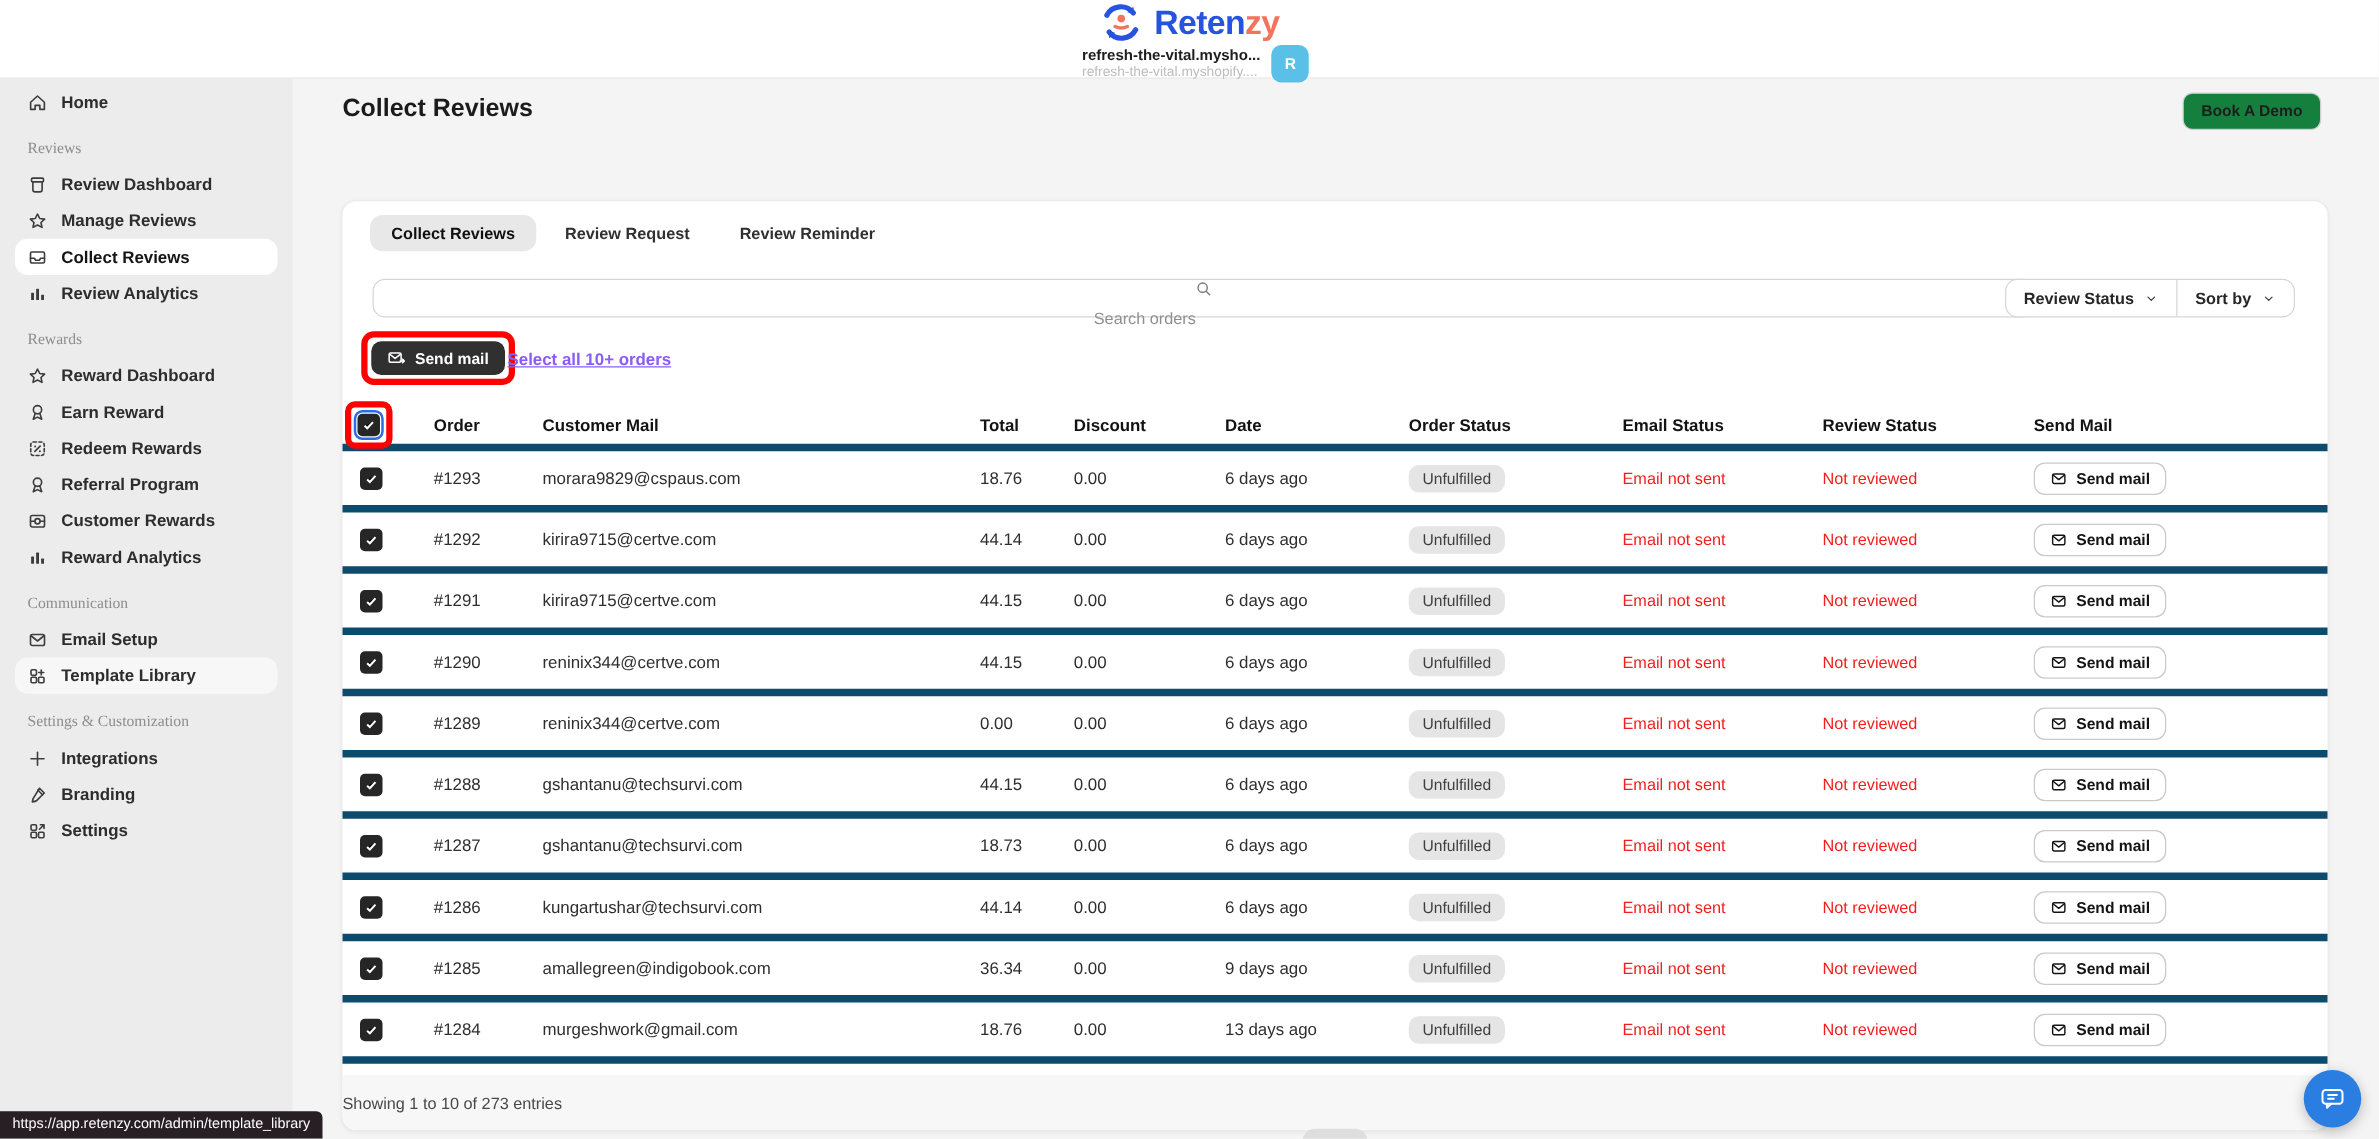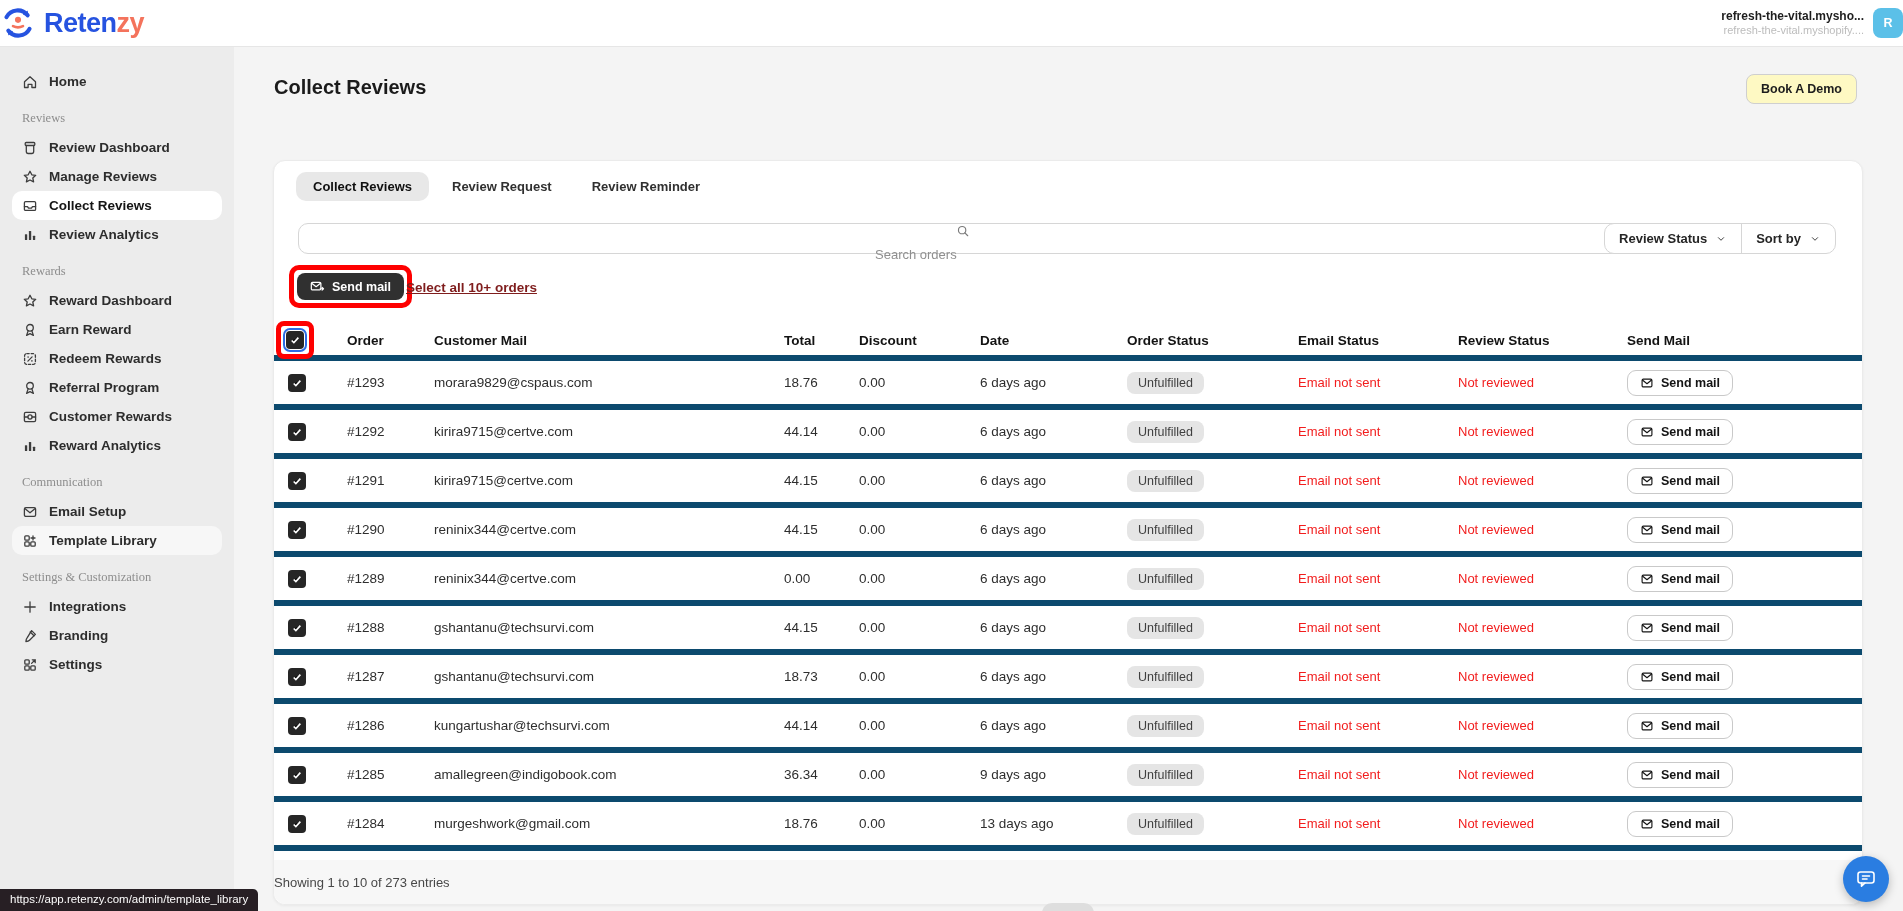--- a/index.html
+++ b/index.html
@@ -6,44 +6,44 @@
   html,body { width:1903px; height:911px; }
   body {
     position:relative; overflow:hidden;
     font-family:"Liberation Sans", sans-serif;
     background:#f4f4f4; color:#222;
   }
   .icn { display:inline-flex; flex:none; }
   .icn svg { width:100%; height:100%; fill:none; stroke:currentColor; stroke-width:1.3; stroke-linecap:round; stroke-linejoin:round; }
 
   
-  .topbar { position:absolute; left:0; top:0; width:100%; height:47px; background:#fff; border-bottom:1px solid #e6e6e6; z-index:10; display:flex; align-items:center; justify-content:space-between; padding:0 0; }
+  .topbar { position:absolute; left:0; top:0; width:100%; height:63px; background:#fff; border-bottom:1px solid #e6e6e6; z-index:10; display:flex; align-items:center; justify-content:space-between; padding:0 0;flex-direction:column; }
   .brand { display:flex; align-items:center; gap:8px; }
   .brand-logo { width:36px; height:36px; display:inline-flex; }
   .brand-text { font-size:27px; font-weight:800; letter-spacing:-0.5px; }
   .brand-text .b1 { color:#2653e0; }
   .brand-text .b2 { color:#f4735c; }
   .account { display:flex; align-items:center; gap:9px; }
-  .account-names { text-align:right; line-height:1.25;margin-left:10px; }
+  .account-names { text-align:left; line-height:1.25;margin-left:10px; }
   .account-name { font-size:12px; font-weight:700; color:#1e1e1e; }
   .account-domain { font-size:11px; color:#bcbcbc; }
   .avatar { width:30px; height:30px; border-radius:8px; background:#5bc0e8; color:#fff; font-size:12.5px; font-weight:700; display:flex; align-items:center; justify-content:center; }
 
   
   .sidebar { position:absolute; left:0; top:47px; bottom:0; width:234px; background:#ececec; padding:20px 12px; overflow:hidden; z-index:5; }
   .side-item { display:flex; align-items:center; gap:11px; height:29px; padding:0 10px; border-radius:10px; font-size:13.5px; font-weight:600; color:#2d2d2d; cursor:pointer; white-space:nowrap; }
   .side-item .icn { width:16px; height:16px; color:#3d3d3d; }
   .side-item.active { background:#ffffff; color:#151515; }
   .side-item.hovered { background:#f7f7f7; }
   .side-section { font-size:12.5px; font-weight:400; color:#8d8d8d; padding:15px 10px 7px; white-space:nowrap;font-family:Liberation Serif, serif; }
 
   
   .main { position:absolute; left:234px; top:47px; right:0; bottom:0; background:#f4f4f4; }
   .page-title { position:absolute; left:40px; top:29px; font-size:20px; font-weight:700; color:#1b1b1b; }
-  .demo-btn { position:absolute; right:46px; top:27px; background:#fef9c3; border:1px solid #cfcfcf; border-radius:8px; padding:7px 14px; font-size:12.5px; font-weight:600; color:#1d1d1d; cursor:pointer; font-family:inherit; }
+  .demo-btn { position:absolute; right:46px; top:27px; background:#15803d; border:1px solid #cfcfcf; border-radius:8px; padding:7px 14px; font-size:12.5px; font-weight:600; color:#1d1d1d; cursor:pointer; font-family:inherit; }
 
   .card { position:absolute; left:39px; top:113px; width:1590px; height:745px; background:#fff; border:1px solid #ebebeb; border-radius:12px; box-shadow:0 1px 3px rgba(0,0,0,.05); }
 
   .tabs { position:absolute; left:22px; top:11px; display:flex; gap:6px; }
   .tab { padding:7px 17px; border-radius:10px; font-size:13px; font-weight:600; color:#303030; cursor:pointer; }
   .tab.active { background:#e8e8e8; color:#101010; font-weight:700; }
 
   .search-wrap { position:absolute; left:24px; top:62px; width:1330px; height:31px; background:#fff; border:1px solid #d6d6d6; border-radius:10px; display:flex; align-items:center; gap:9px; padding:0 12px;flex-direction:column; }
   .search-wrap .icn { width:14px; height:14px; color:#7a7a7a; }
   .search-input { border:none; outline:none; flex:1; font-size:13px; color:#333; font-family:inherit; background:transparent; }
@@ -51,21 +51,21 @@
 
   .filters { position:absolute; right:26px; top:62px; height:31px; background:#fff; border:1px solid #d6d6d6; border-radius:10px; display:flex; align-items:stretch; overflow:hidden; }
   .filter-seg { display:flex; align-items:center; gap:8px; padding:0 14px; font-size:13px; font-weight:600; color:#262626; cursor:pointer; }
   .filter-seg + .filter-seg { border-left:1px solid #d6d6d6; }
   .filter-seg .icn { width:12px; height:12px; color:#3c3c3c; }
 
   .annot-red { border:5px solid #fe0000; border-radius:10px; display:inline-flex; }
   .bulk-send-annot { position:absolute; left:15px; top:104px; padding:3px; }
   .bulk-send-btn { display:inline-flex; align-items:center; gap:7px; background:#303030; color:#fff; border:none; border-radius:8px; padding:6px 13px; font-size:12.5px; font-weight:600; cursor:pointer; font-family:inherit; }
   .bulk-send-btn .icn { width:15px; height:15px; color:#fff; }
-  .select-all { position:absolute; left:132px; top:119px; font-size:13.5px; font-weight:600; color:#7f1d1d; text-decoration:underline; cursor:pointer; }
+  .select-all { position:absolute; left:132px; top:119px; font-size:13.5px; font-weight:600; color:#8b5cf6; text-decoration:underline; cursor:pointer; }
 
   
   .table { position:absolute; left:0; right:0; top:160px; }
   .trow { display:grid; grid-template-columns:59px 87px 350px 75px 121px 147px 171px 160px 169px 1fr; align-items:center; padding:0 14px; height:49px; border-bottom:6px solid #0c4a6e; font-size:13.5px; color:#2e2e2e; }
   .trow.thead { height:40px; font-weight:700; color:#131313; }
   .cb { width:18px; height:18px; background:#262626; border-radius:4px; display:inline-flex; align-items:center; justify-content:center; cursor:pointer; }
   .cb svg { stroke:#fff; width:12px; height:12px; }
   .annot-ring { border:2px solid #2b6be4; border-radius:7px; padding:1px; display:inline-flex; background:#fff; }
   .head-cb-annot { border-width:5px; border-radius:8px; padding:2px; margin-left:-12px; }
   .badge { display:inline-block; background:#e5e5e5; color:#3f3f3f; font-size:12.5px; padding:4px 11px; border-radius:8px; }

